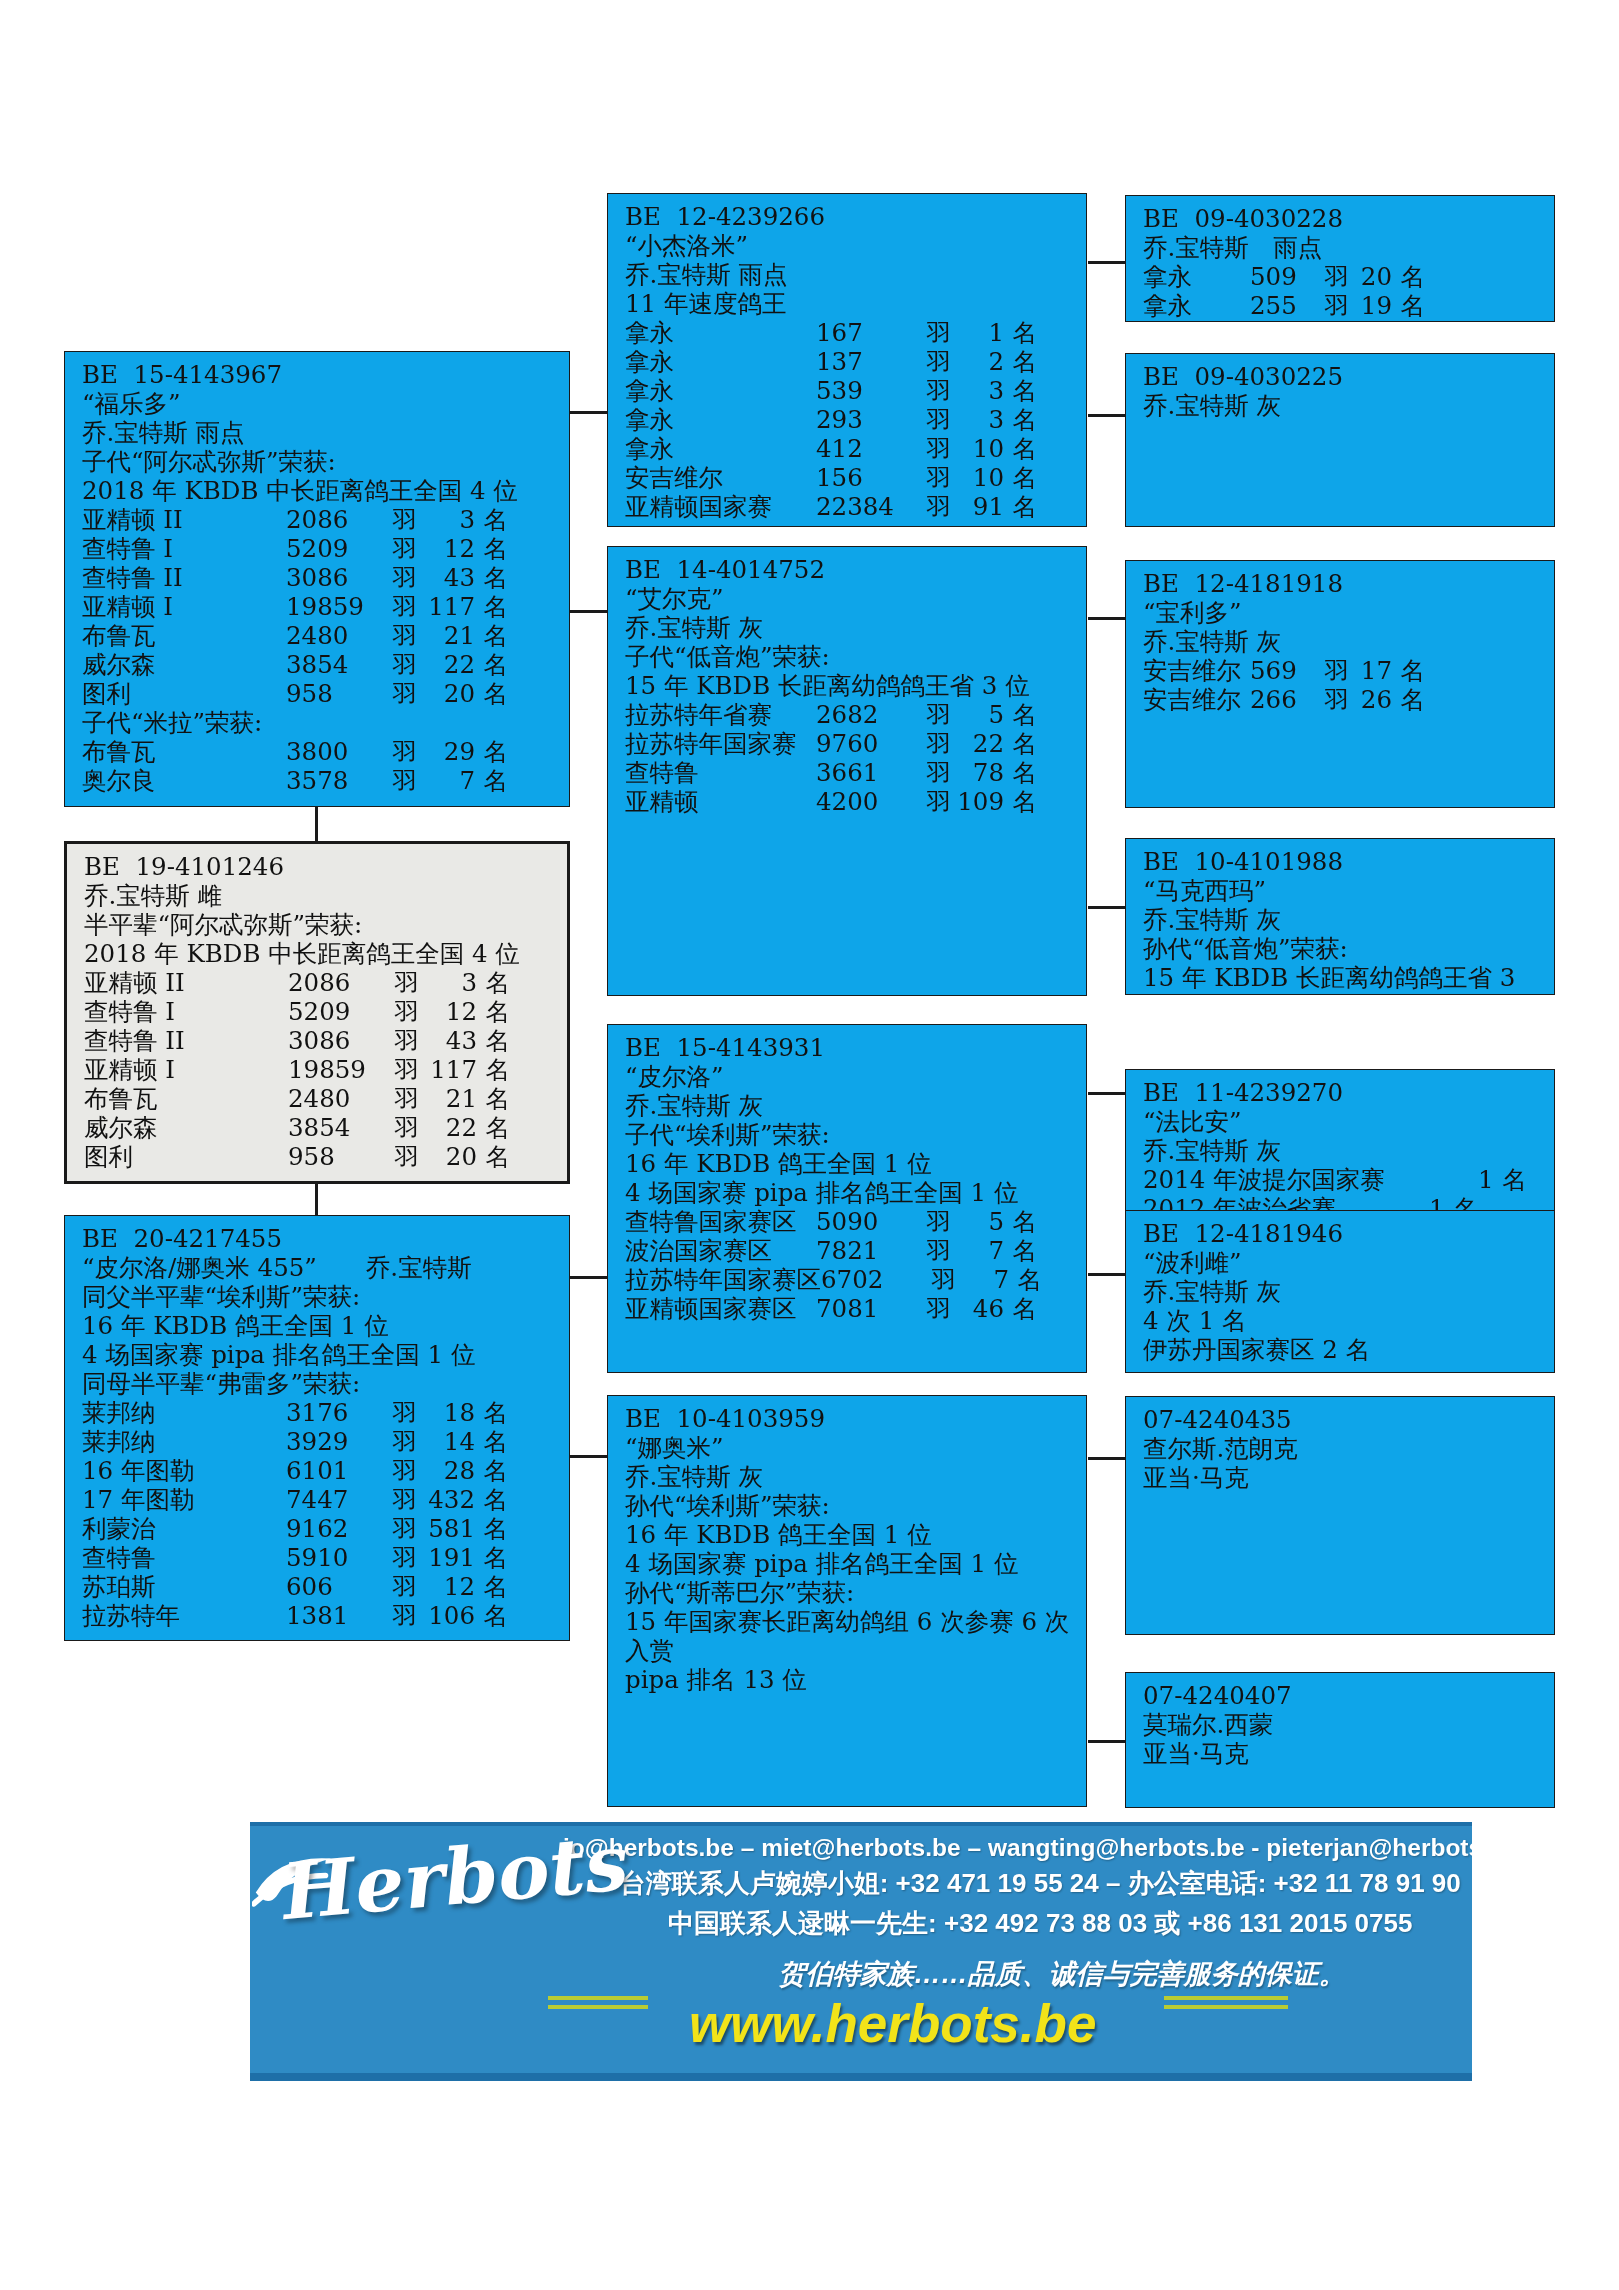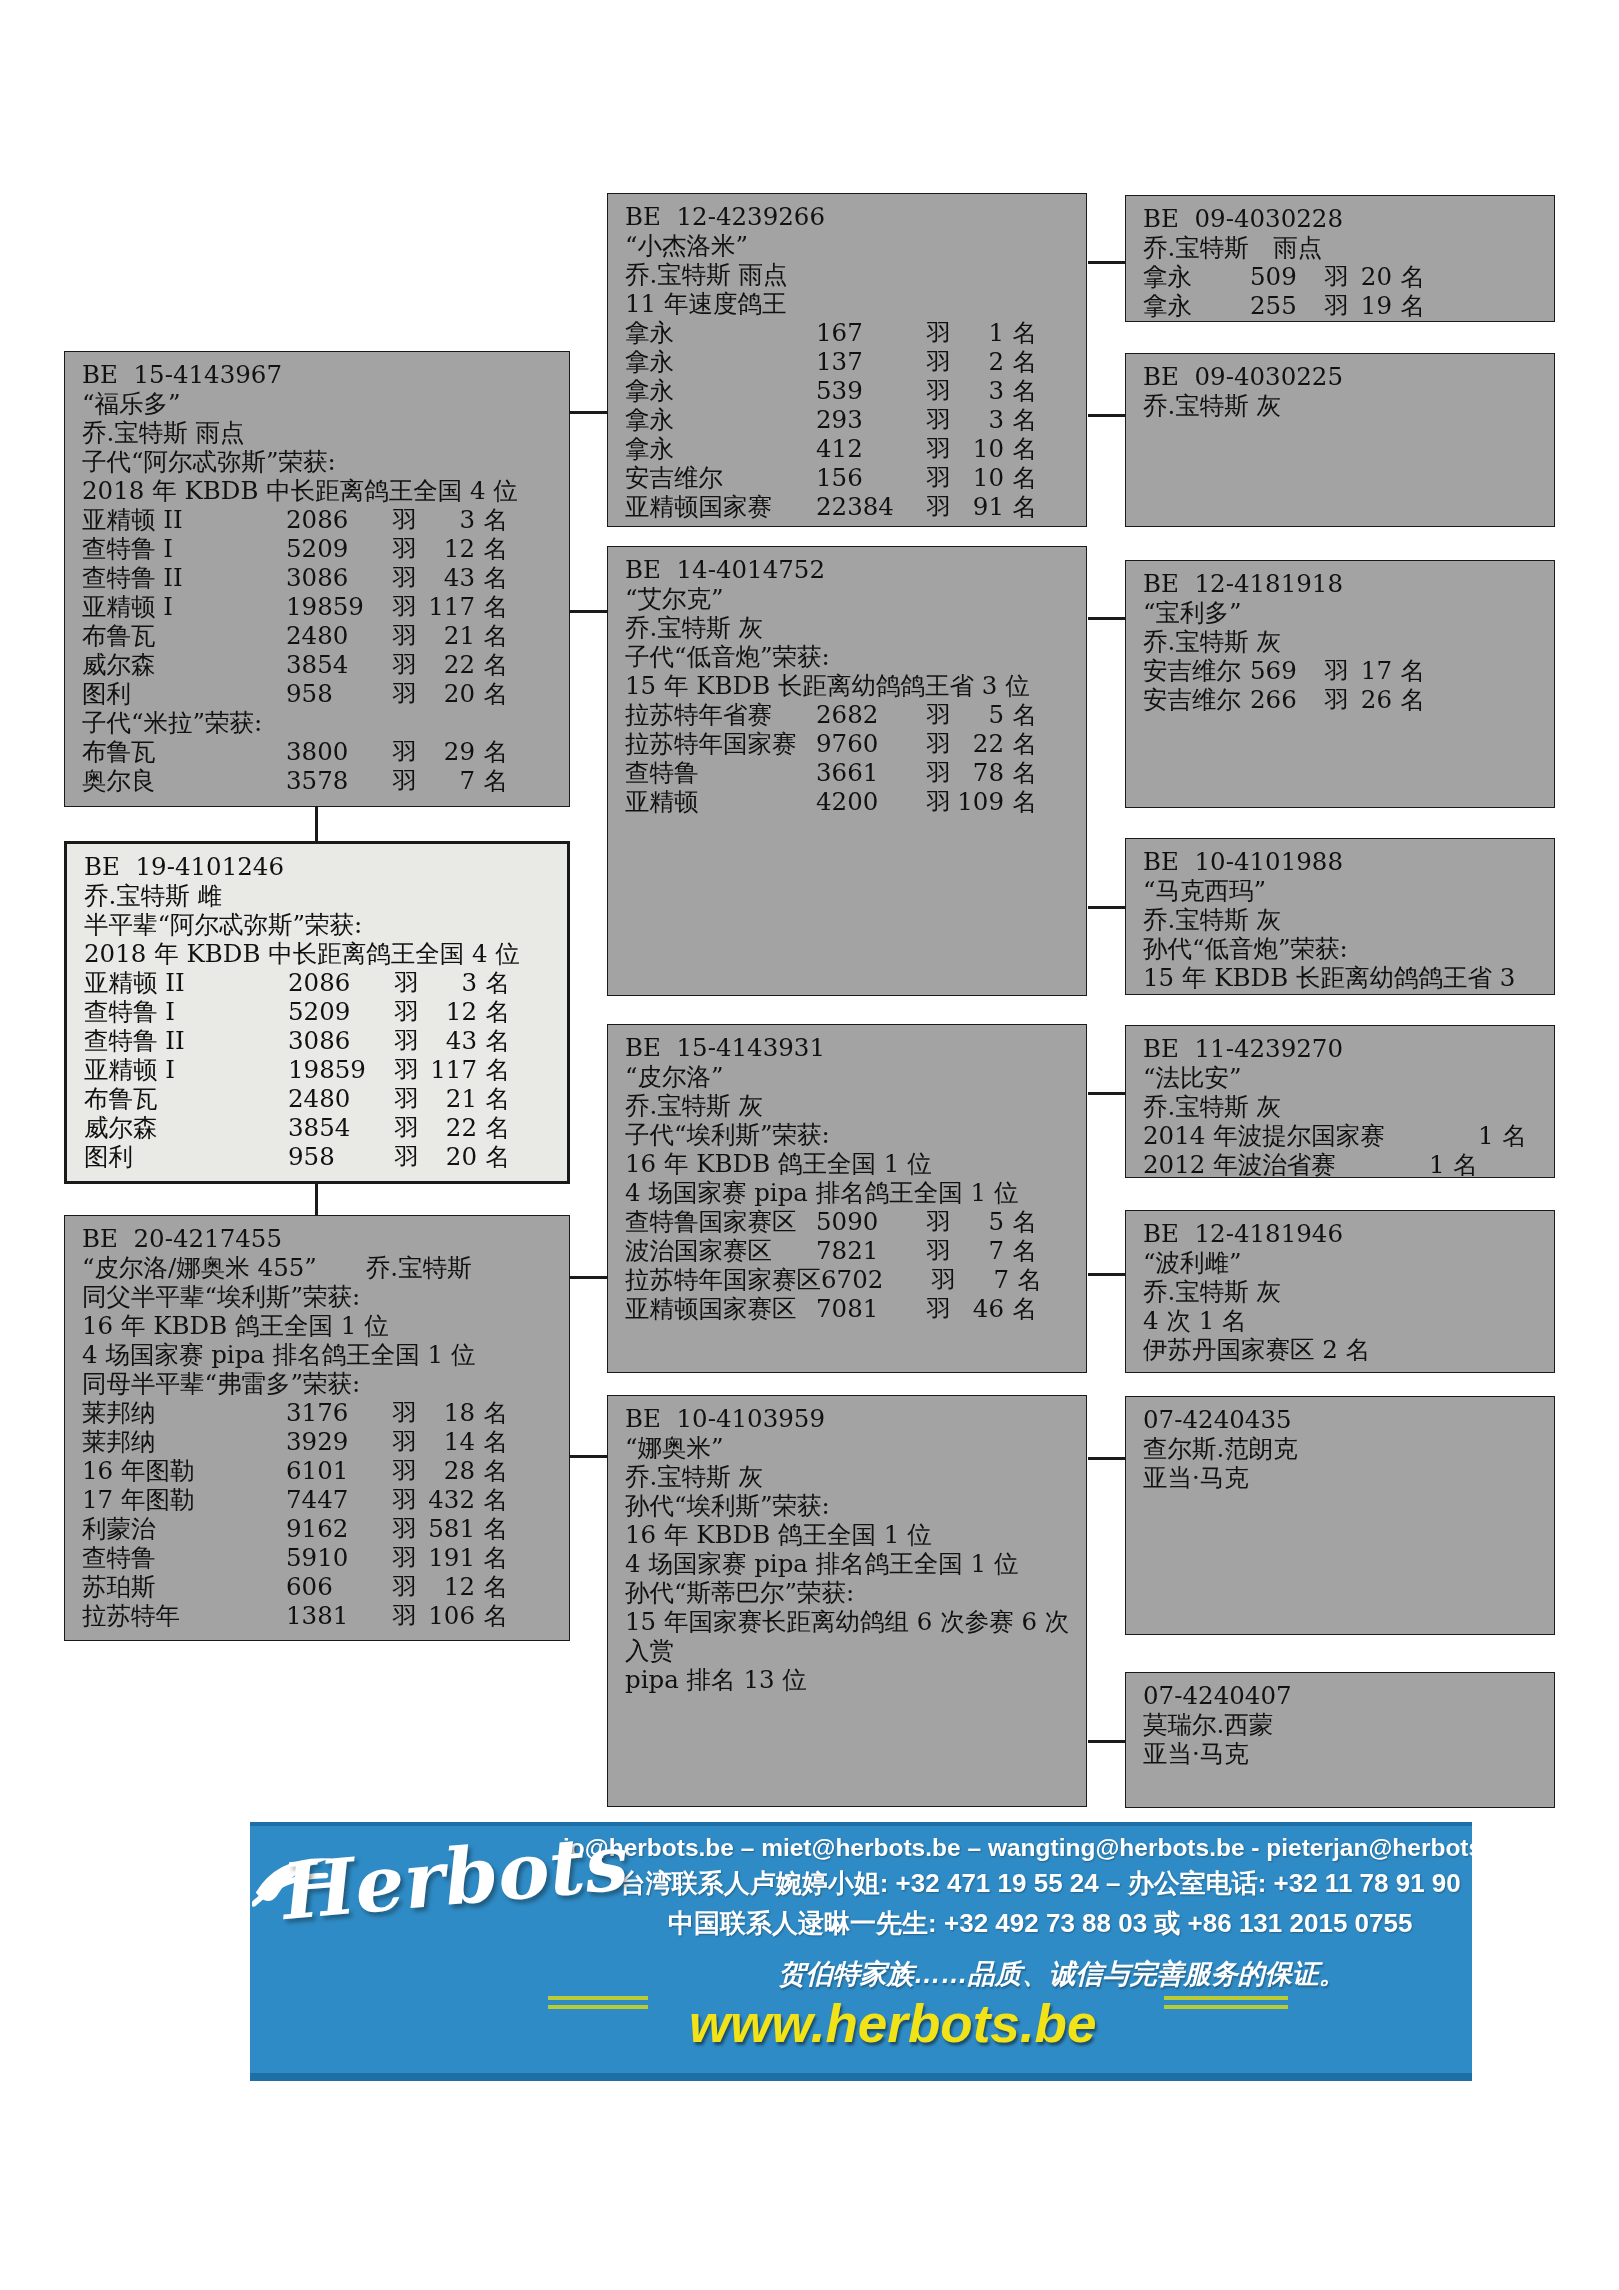--- a/index.html
+++ b/index.html
@@ -7,21 +7,21 @@
     --banner-edge:#1e6fa8;
     --website-yellow:#f2e319;
     --dash-green:#b9cc33;
     --highlight-bg:#e9e9e6;
     --line-color:#1a1a1a;
   }
   html,body{margin:0;padding:0;background:#fff;}
   .page{position:relative;width:1620px;height:2290px;background:#fff;overflow:hidden;
         font-family:"DejaVu Serif","Liberation Serif",serif;color:#111;}
   .pbox{position:absolute;box-sizing:border-box;border:1.9px solid var(--line-color);
-        background:#a3a3a3;padding:7.5px 11.3px 7.5px 17px;font-size:24.5px;line-height:29px;overflow:hidden;}
+        background:#0ea5e9;padding:7.5px 11.3px 7.5px 17px;font-size:24.5px;line-height:29px;overflow:hidden;}
   .pbox.highlight{border-width:3.8px;background:var(--highlight-bg);}
   .bid{white-space:pre;}
   .line{white-space:pre-wrap;}
   .row{display:flex;}
   .rn{white-space:pre;}
   .rb{margin-left:auto;text-align:left;}
   .ru,.ku{padding-left:8.5px;white-space:pre;}
   .rk{text-align:right;}
   .w-l .row{width:426px}.w-l .rb{min-width:98px}.w-l .rk{min-width:58px}
   .w-m .row{width:412px}.w-m .rb{min-width:102px}.w-m .rk{min-width:53px}
@@ -428,21 +428,21 @@
         <span class="ku">名</span>
       </div>
     </section>
   <section class="pbox w-r" style="left:1125px;top:838px;width:430px;height:157px">
       <div class="bid">BE  10-4101988</div>
       <div class="line">“马克西玛”</div>
       <div class="line">乔.宝特斯 灰</div>
       <div class="line">孙代“低音炮”荣获:</div>
       <div class="line">15 年 KBDB 长距离幼鸽鸽王省 3 位</div>
     </section>
-  <section class="pbox w-r" style="left:1125px;top:1025px;width:430px;height:153px">
+  <section class="pbox w-r" style="left:1125px;top:1069px;width:430px;height:153px">
       <div class="bid">BE  11-4239270</div>
       <div class="line">“法比安”</div>
       <div class="line">乔.宝特斯 灰</div>
       <div class="row">
         <span class="rn">2014 年波提尔国家赛</span>
         <span class="rb"></span>
         <span class="rk">1</span>
         <span class="ku">名</span>
       </div>
       <div class="row">

